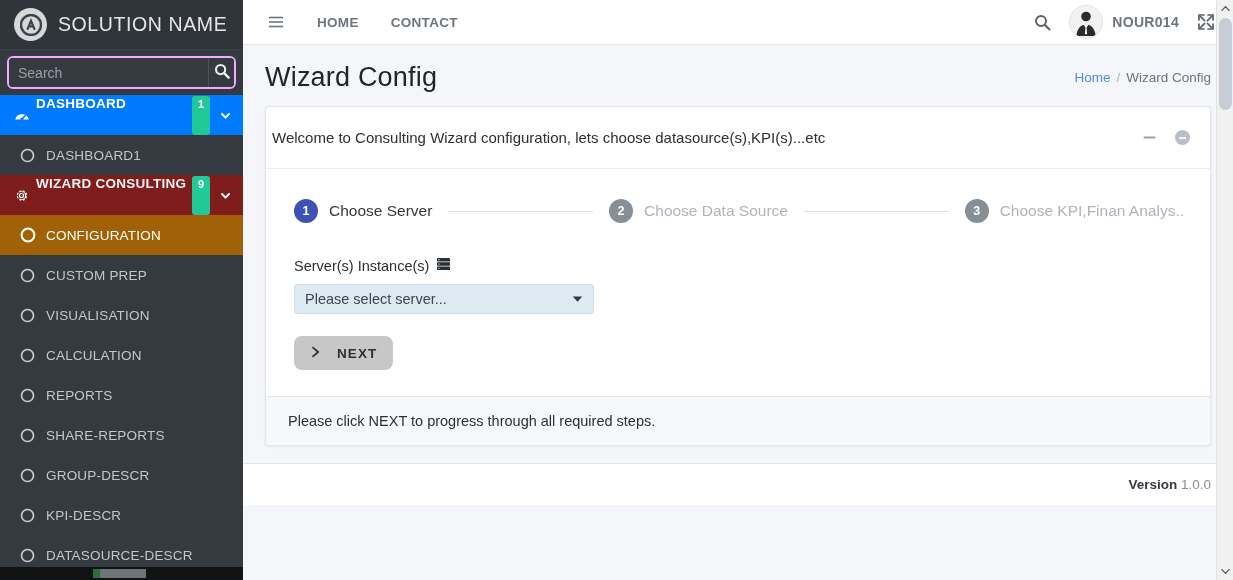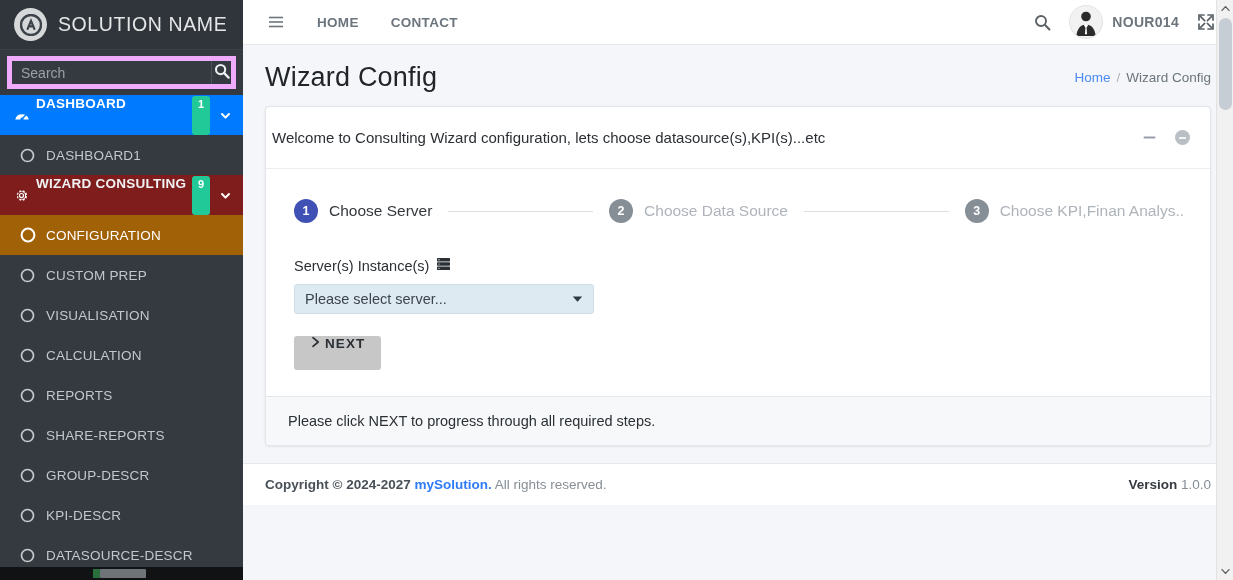--- a/index.html
+++ b/index.html
@@ -33,21 +33,21 @@
     color: #e4e6e8; font-size: 19.5px; letter-spacing: .6px;
     font-weight: 400; white-space: nowrap;
   }
 
   .search-wrap {
     height: 45px; background: #343a40;
     display: flex; align-items: center; padding: 0 7px;
   }
   .search-box {
     display: flex; width: 100%; height: 33px;
-    border: 5px solid #f0abfc; border-radius: 0; overflow: hidden;
+    border: 2px solid #f0abfc; border-radius: 6px; overflow: hidden;
   }
   .search-input {
     flex: 1; background: #343a40; border: 0; outline: none;
     color: #b4b8bc; font-size: 14px; padding: 0 9px;
     font-family: "Liberation Sans", sans-serif;
   }
   .search-input::placeholder { color: #9aa0a6; }
   .search-btn {
     width: 45px; background: #343a40; border: 0;
     border-left: 1px solid #4b5258;
@@ -178,22 +178,22 @@
     width: 300px; height: 30px; background: #deeaf2;
     border: 1px solid #cfdde8; border-radius: 3px;
     display: flex; align-items: center; padding: 0 10px;
     cursor: pointer;
   }
   .select-value { font-size: 14.5px; color: #3b4busy; color:#3c454d; flex: 1; }
   .select-caret { color: #2e3a44; font-size: 10px; }
 
   .next-btn {
     margin-top: 22px; height: 34px; min-width: 82px;
-    background: #c7c7c7; border: 0; border-radius: 3px;
-    display: inline-flex; align-items: flex-start; gap: 4px;
+    background: #c7c7c7; border: 0; border-radius: 8px;
+    display: inline-flex; align-items: center; gap: 16px;
     padding: 0 16px; cursor: pointer;
     color: #2b3035; font-size: 13.5px; font-weight: 700; letter-spacing: 1.1px;
     font-family: "Liberation Sans", sans-serif;
   }
 
   .card-footer {
     background: #f7f8f9; border-top: 1px solid #e3e6ea;
     padding: 16px 22px; font-size: 14.5px; color: #2b3035;
     border-radius: 0 0 4px 4px;
   }
@@ -513,25 +513,20 @@
             </button>
           </div>
 
         </div>
 
         <div class="card-footer">Please click NEXT to progress through all required steps.</div>
       </section>
     </div>
 
     <footer class="page-footer">
-      <div class="pf-left">
-        <b>Copyright © 2024-2027</b>
-        <a>mySolution.</a>
-        <span>All rights reserved.</span>
-      </div>
       <div class="pf-right">
         <b>Version</b>
         <span>1.0.0</span>
       </div>
     </footer>
 
     <div id="vscroll">
       <span class="arrow up">
         <svg width="9" height="7" viewBox="0 0 9 7">
             <polyline points="1,5.4 4.5,1.6 8,5.4" fill="none" stroke="currentColor" stroke-width="1.3" stroke-linecap="round"></polyline>

